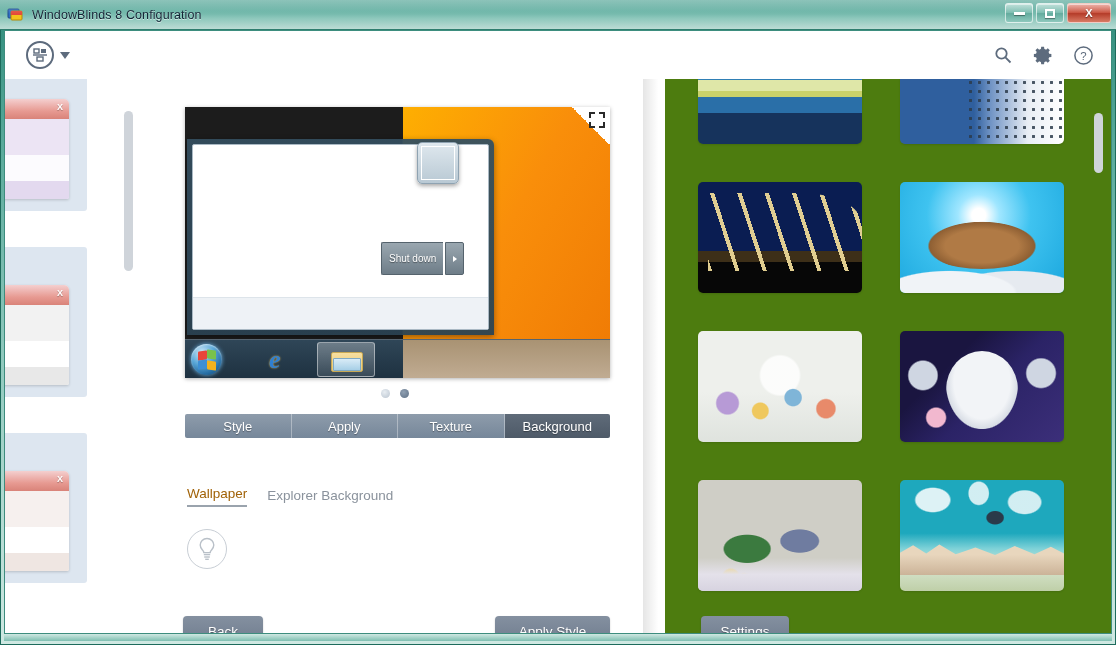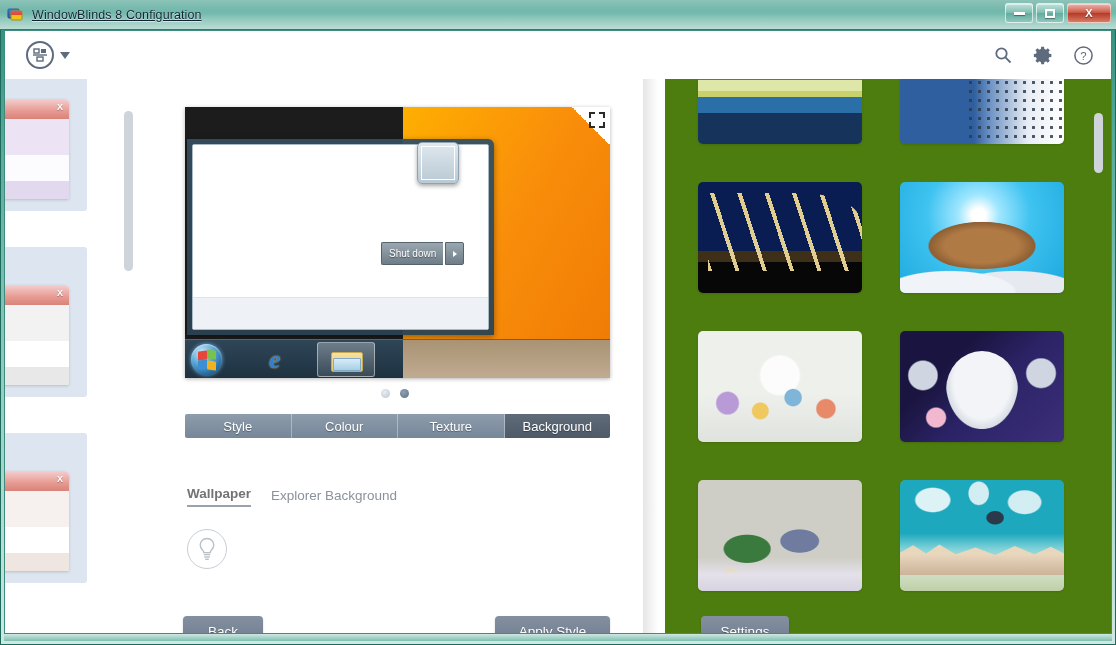--- a/index.html
+++ b/index.html
@@ -35,21 +35,21 @@
     content: ""; position: absolute; left: 0; right: 0; top: 0; height: 14px;
     background: linear-gradient(to bottom, rgba(255,255,255,.35), rgba(255,255,255,0));
     pointer-events: none;
   }
   .tb-icon {
     width: 18px; height: 18px; margin-left: 7px; margin-right: 7px;
     position: relative; flex: none;
   }
   .tb-title {
     font-size: 12.5px; color: #123; text-shadow: 0 1px 0 rgba(255,255,255,.55);
-    letter-spacing: .1px; white-space: nowrap; text-decoration: underline;
+    letter-spacing: .1px; white-space: nowrap;
   }
   .win-controls {
     position: absolute; right: 5px; top: 3px;
     display: flex; gap: 3px; align-items: center;
   }
   .wbtn {
     width: 28px; height: 20px; border-radius: 3px;
     border: 1px solid rgba(255,255,255,.65);
     background: linear-gradient(to bottom, #a9d5cc, #79bbae 48%, #63ab9d 52%, #8ec8bd);
     box-shadow: inset 0 1px 0 rgba(255,255,255,.5);
@@ -175,21 +175,21 @@
     width: 100%; height: 100%;
     background: #ffffff; border: 1px solid #aab9c4;
     border-radius: 2px; position: relative;
   }
   .pv-window-foot {
     position: absolute; left: 0; right: 0; bottom: 0; height: 32px;
     background: #eef2f6; border-top: 1px solid #dde4ea;
   }
   .pv-shutdown {
     position: absolute; left: 196px; top: 135px;
-    display: flex; align-items: stretch; height: 23px; cursor: pointer; border-radius: 8px;
+    display: flex; align-items: stretch; height: 33px; cursor: pointer; border-radius: 8px;
   }
   .pv-shutdown .sd-main {
     background: linear-gradient(to bottom, #9aa7b0, #6e7d88);
     border: 1px solid #55636d; border-right: 0;
     color: #fff; font-size: 10px; padding: 0 7px;
     display: flex; align-items: center; text-shadow: 0 1px 1px rgba(0,0,0,.45);
     border-radius: 2px 0 0 2px;
   }
   .pv-shutdown .sd-arrow {
     width: 19px; background: linear-gradient(to bottom, #9aa7b0, #6e7d88);
@@ -306,21 +306,21 @@
   }
   .style-title .by { color: #3aa9e0; font-size: 13px; }
 
   .subtabs {
     position: absolute; left: 42px; top: 407px;
     display: flex; gap: 20px; align-items: flex-end;
   }
   .subtab {
     font-size: 13.5px; color: #8a929c; cursor: pointer; padding-bottom: 4px;
   }
-  .subtab.active { color: #737373; border-bottom: 2px solid #9aa3ad; font-weight: bold; }
+  .subtab.active { color: #a16207; border-bottom: 2px solid #9aa3ad; }
 
   .hint {
     position: absolute; left: 42px; top: 450px; display: flex; gap: 16px; align-items: flex-start;
   }
   .bulb-circle {
     width: 40px; height: 40px; border-radius: 50%; border: 1px solid #c8ced5;
     display: flex; align-items: center; justify-content: center; flex: none;
   }
   .hint-text {
     font-size: 13px; color: #8a929c; line-height: 19px; max-width: 260px;
@@ -610,21 +610,21 @@
         </div>
       </div>
 
       <div class="dots">
         <span class="dot"></span>
         <span class="dot active"></span>
       </div>
 
       <div class="tabs">
         <div class="tab">Style</div>
-        <div class="tab">Colour</div>
+        <div class="tab">Apply</div>
         <div class="tab">Texture</div>
         <div class="tab active">Background</div>
       </div>
 
 
       <div class="subtabs">
         <div class="subtab active">Wallpaper</div>
         <div class="subtab">Explorer Background</div>
       </div>
 

